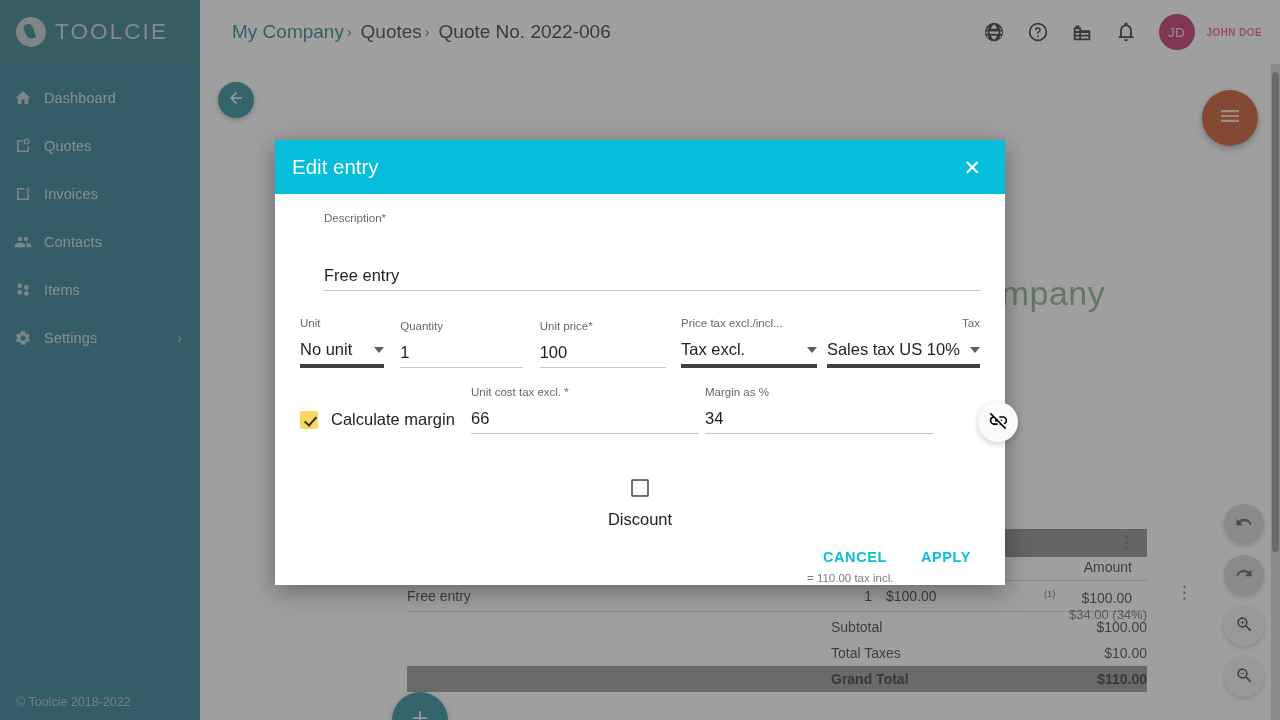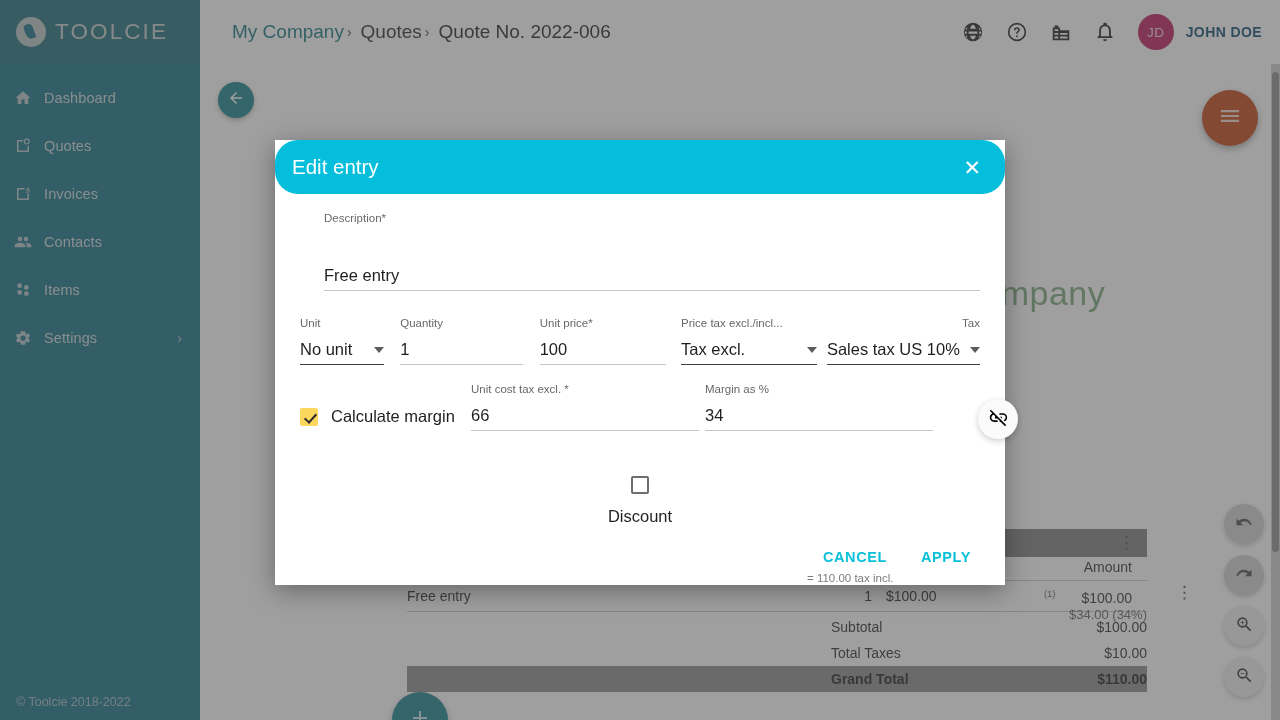--- a/index.html
+++ b/index.html
@@ -64,21 +64,21 @@
     padding-right: 18px; gap: 22px;
   }
   .tb-icon { cursor: pointer; display: flex; align-items: center; }
   .tb-icon svg { fill: #1d1d1d; }
   .avatar {
     width: 36px; height: 36px; border-radius: 50%; background: #be185d;
     color: #e8d5d7; font-size: 13.5px; display: flex;
     align-items: center; justify-content: center; letter-spacing: .4px;
   }
   .user-name {
-    font-size: 14px; font-weight: bold; color: #0c4a6e;
+    font-size: 10px; font-weight: bold; color: #ec4899;
     letter-spacing: .4px; margin-left: -10px;
   }
 
   
   .content {
     position: absolute; left: 200px; top: 64px; width: 1080px; height: 656px;
     background: #fff; overflow: hidden;
   }
   .back-fab {
     position: absolute; left: 18px; top: 18px; width: 36px; height: 36px;
@@ -172,21 +172,20 @@
     background: rgba(80,80,80,.55); z-index: 10;
   }
   .dialog {
     position: absolute; left: 275px; top: 140px; width: 730px; height: 445px;
     background: #fff; z-index: 11; box-shadow: 0 6px 24px rgba(0,0,0,.35);
     display: flex; flex-direction: column;
   }
   .dlg-head {
     height: 54px; background: #04bedb; display: flex; align-items: center;
     padding: 0 18px 0 17px;
-    border-radius: 23px;
   }
   .dlg-title { color: #fff; font-size: 20.5px; }
   .dlg-close {
     margin-left: auto; color: #fff; font-size: 21px; cursor: pointer;
     line-height: 1; padding: 4px 6px;
   }
   .dlg-body { flex: 1; padding: 10px 25px 0 25px; position: relative; }
 
   .fld-label { font-size: 11.5px; color: #686868; }
   .fld-label .req { color: #686868; }
@@ -200,21 +199,21 @@
   .desc-block .line-input {
     margin-top: 40px; font-size: 16.5px;
   }
   .row-fields {
     display: flex; align-items: flex-end; margin-top: 26px; gap: 0;
   }
   .f { position: relative; }
   .f .fld-label { display: block; margin-bottom: 11px; }
   .sel {
     display: flex; align-items: flex-end; justify-content: space-between;
-    border-bottom: 1px solid #404040; padding-bottom: 5px; cursor: pointer;
+    border-bottom: 4px solid #404040; padding-bottom: 5px; cursor: pointer;
   }
   .sel span.val { font-size: 16.5px; color: #1f1f1f; }
   .caret {
     width: 0; height: 0; border-left: 5px solid transparent;
     border-right: 5px solid transparent; border-top: 6px solid #5d5d5d;
     margin-bottom: 6px; margin-left: 8px;
   }
   .f-unit  { width: 88px; }
   .f-qty   { width: 128px; margin-left: 16px; }
   .f-price { width: 132px; margin-left: 17px; }

